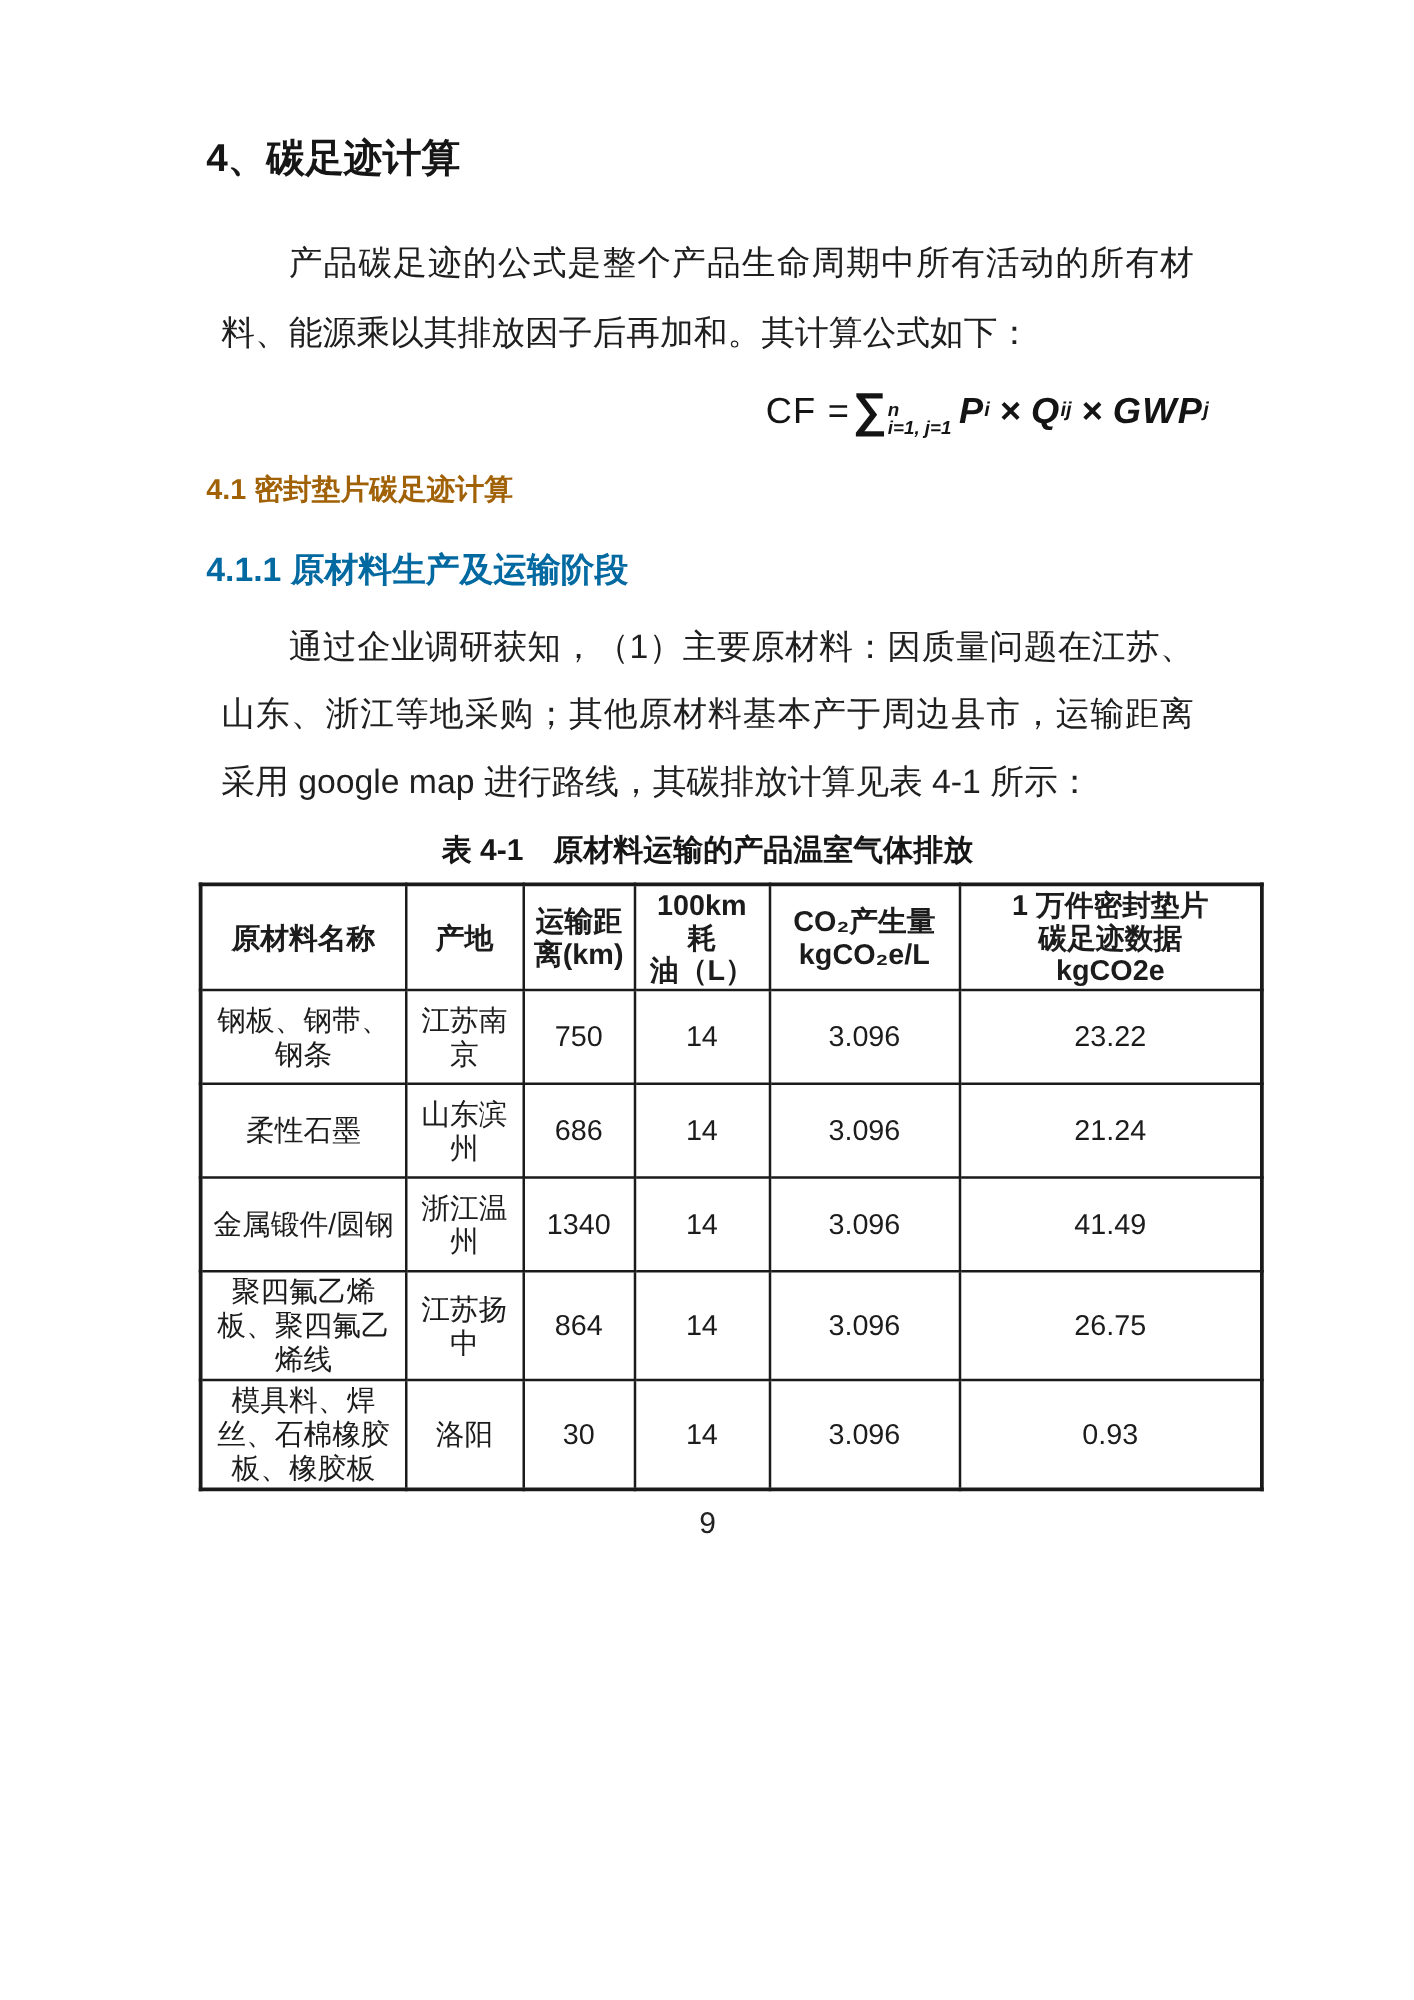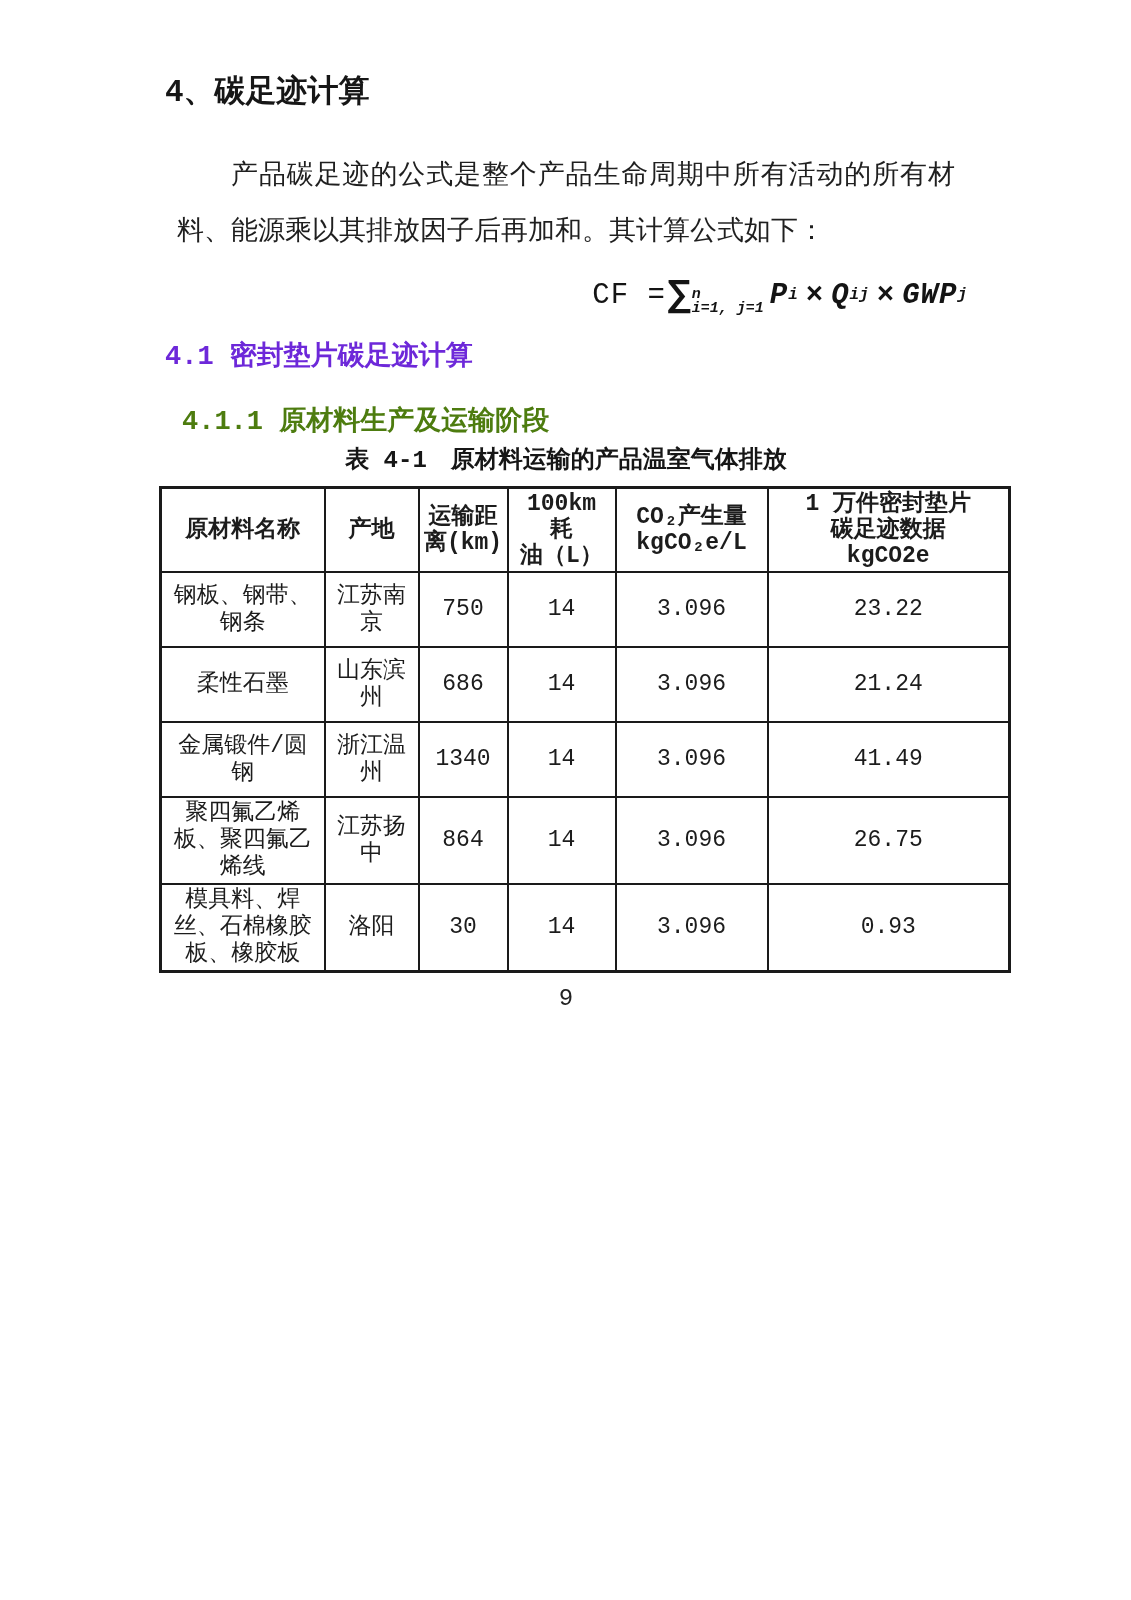--- a/index.html
+++ b/index.html
@@ -2,22 +2,22 @@
 <html><head>
 <meta charset="utf-8">
 <style>
   html, body { margin: 0; padding: 0; background: #ffffff; }
   .page {
     position: relative;
     width: 1131px;
     height: 1600px;
     box-sizing: border-box;
     background: #ffffff;
-    padding: 74px 164px 0 165px;
-    font-family: Liberation Mono, monospace;
+    padding: 108px 164px 0 165px;
+    font-family: Liberation Sans, sans-serif;
     color: #1f1f1f;
     overflow: hidden;
   }
   .h1 {
     font-size: 31px;
     font-weight: 700;
     line-height: 38px;
     margin: 0;
     color: #161616;
   }
@@ -52,32 +52,32 @@
     font-style: italic;
     line-height: 14px;
     transform: translateY(7px);
     margin: 0 6px 0 1px;
   }
   .f-var { font-weight: 700; font-style: italic; letter-spacing: 1px; }
   .f-sub { font-size: 16px; font-weight: 700; font-style: italic; vertical-align: -7px; }
   .f-op { font-weight: 700; margin: 0 8px; }
 
   .h2 {
-    font-size: 27px;
+    font-size: 23px;
     font-weight: 700;
     line-height: 38px;
     margin: 20px 0 0;
-    color: #6d28d9;
+    color: #a16207;
   }
   .h3 {
     font-size: 27px;
     font-weight: 700;
     line-height: 36px;
-    margin: 28px 17px 0;
-    color: #4d7c0f;
+    margin: 28px 0 0;
+    color: #0369a1;
   }
   .table-caption {
     margin-top: 4px;
     text-align: center;
     font-size: 24px;
     font-weight: 700;
     line-height: 34px;
     color: #161616;
   }
   table.materials {
@@ -146,20 +146,21 @@
       <span class="f-var">GWP</span>
       <span class="f-sub">j</span>
   </div>
 
 
   <h2 class="h2">4.1 密封垫片碳足迹计算</h2>
 
   <h3 class="h3">4.1.1 原材料生产及运输阶段</h3>
 
 
+  <p class="para p4">通过企业调研获知，（1）主要原材料：因质量问题在江苏、山东、浙江等地采购；其他原材料基本产于周边县市，运输距离采用 google map 进行路线，其碳排放计算见表 4-1 所示：</p>
 
   <div class="table-caption">表 4-1　原材料运输的产品温室气体排放</div>
 
   <table class="materials" id="materials-table">
     <colgroup>
       <col class="col-0">
         <col class="col-1">
         <col class="col-2">
       <col class="col-3">
         <col class="col-4">

